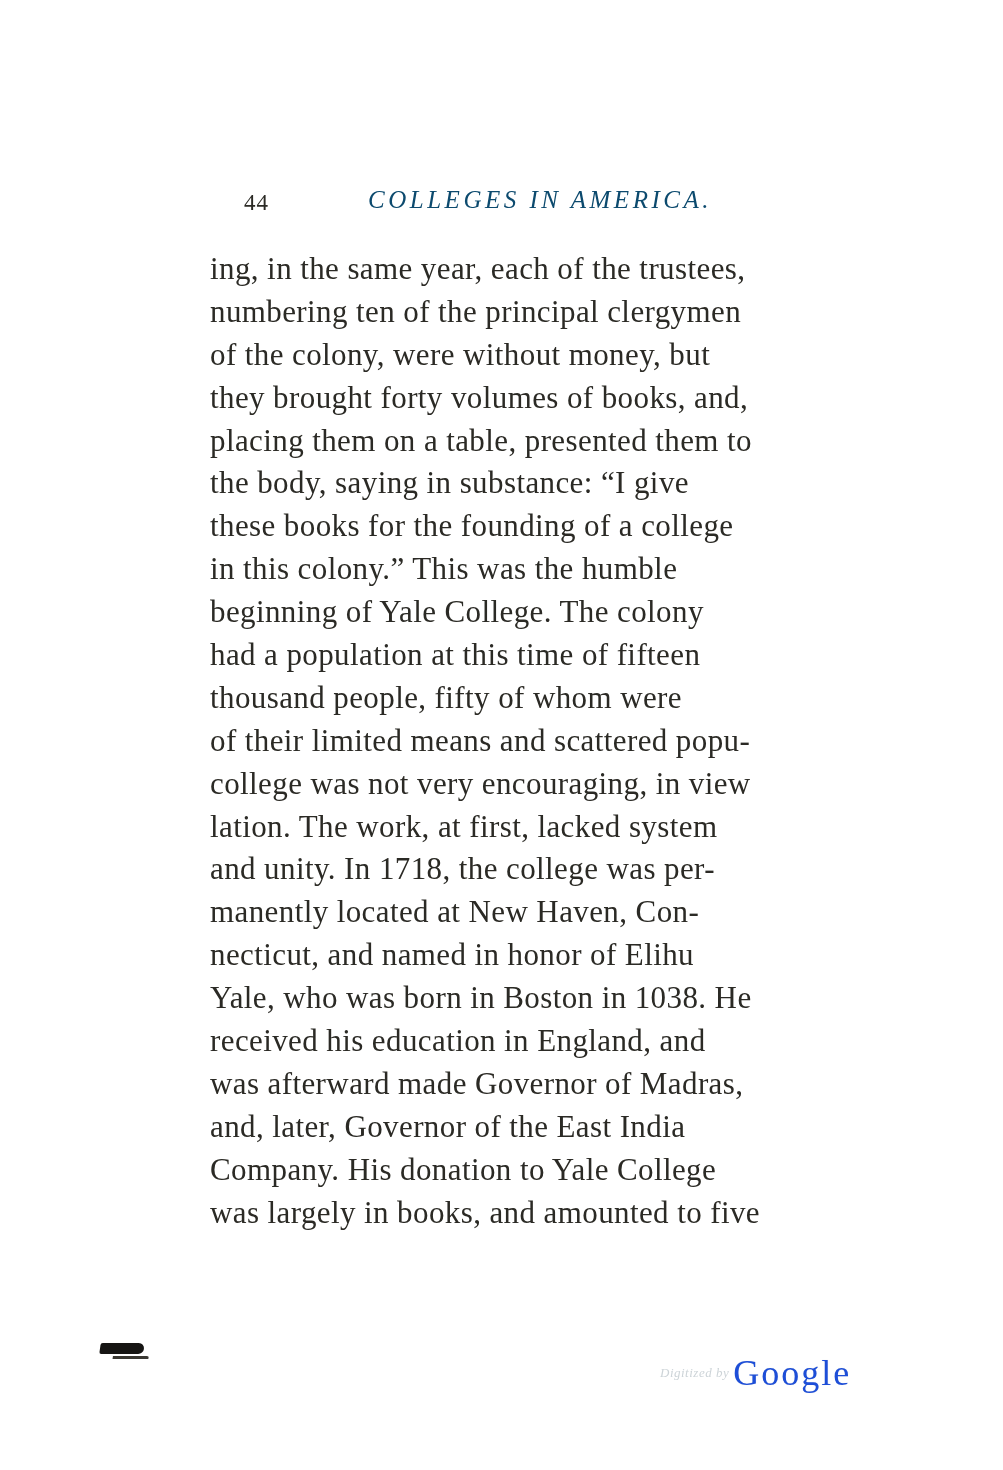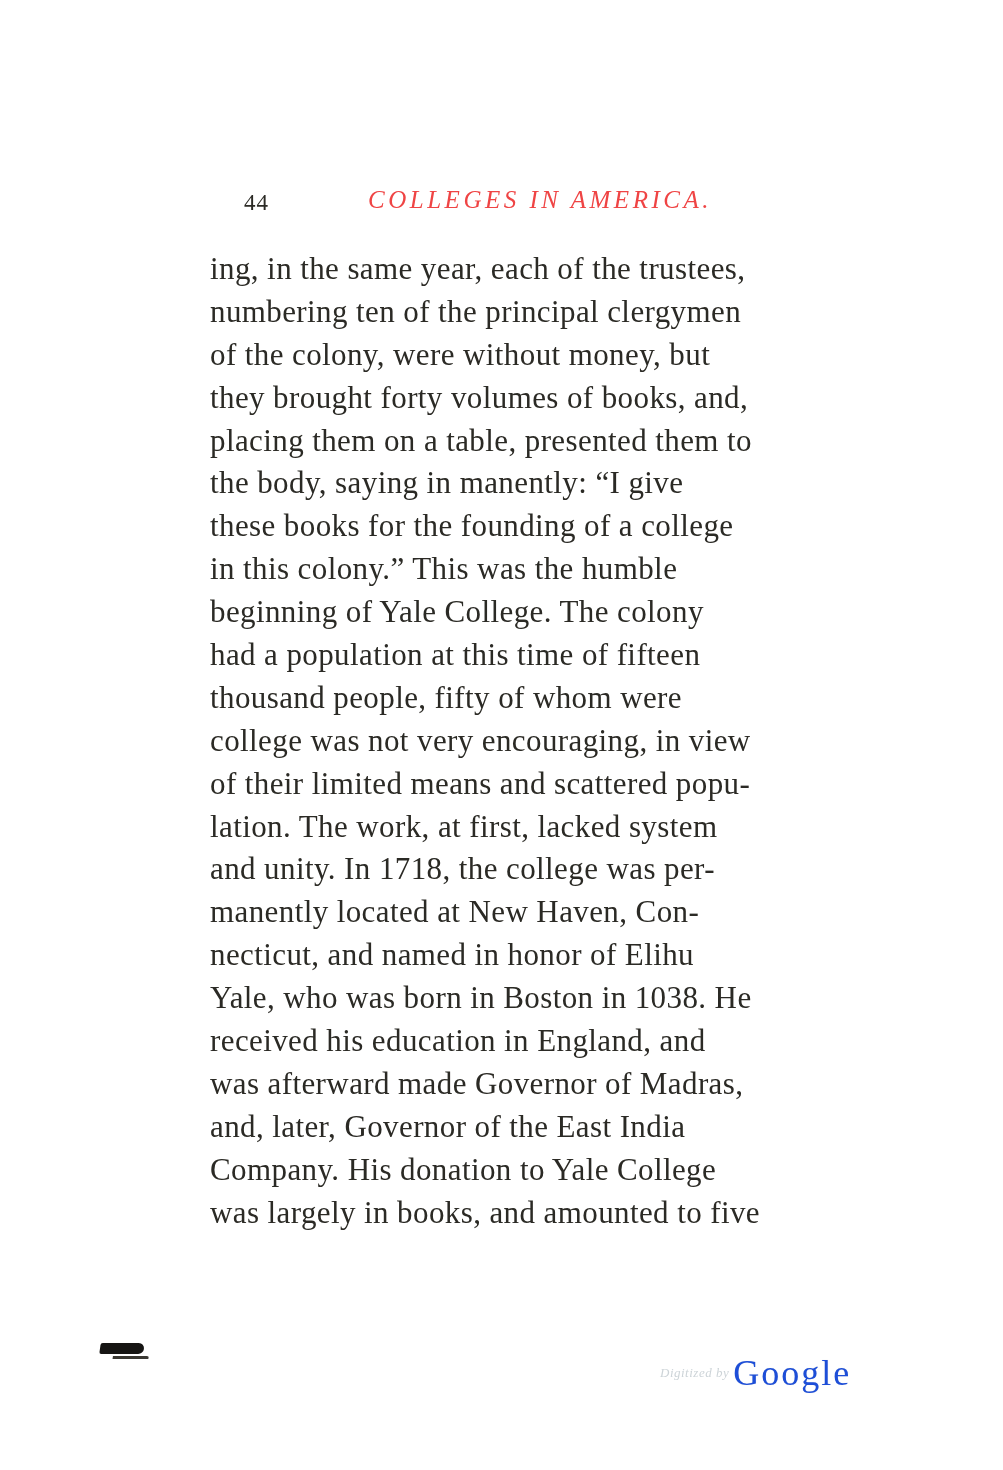--- a/index.html
+++ b/index.html
@@ -34,21 +34,21 @@
   }
   .running-title {
     position: absolute;
     left: 0;
     top: 0;
     width: 100%;
     text-align: center;
     font-size: 25px;
     font-style: italic;
     letter-spacing: 3.5px;
-    color: #ef4444;
+    color: #0c4a6e;
   }
   .body-text {
     position: absolute;
     left: 210px;
     top: 248px;
     width: 592px;
   }
   .line {
     height: 42.9px;
     overflow: hidden;
@@ -112,28 +112,28 @@
     <span class="pagenum">44</span>
     <span class="running-title">COLLEGES IN AMERICA.</span>
   </div>
 
   <div class="body-text" id="body-text">
       <div class="line">ing, in the same year, each of the trustees,</div>
       <div class="line">numbering ten of the principal clergymen</div>
       <div class="line">of the colony, were without money, but</div>
       <div class="line">they brought forty volumes of books, and,</div>
       <div class="line">placing them on a table, presented them to</div>
-      <div class="line">the body, saying in manently: “I give</div>
+      <div class="line">the body, saying in substance: “I give</div>
       <div class="line">these books for the founding of a college</div>
       <div class="line">in this colony.” This was the humble</div>
       <div class="line">beginning of Yale College. The colony</div>
       <div class="line">had a population at this time of fifteen</div>
       <div class="line">thousand people, fifty of whom were</div>
+      <div class="line">of their limited means and scattered popu-</div>
       <div class="line">college was not very encouraging, in view</div>
-      <div class="line">of their limited means and scattered popu-</div>
       <div class="line">lation. The work, at first, lacked system</div>
       <div class="line">and unity. In 1718, the college was per-</div>
       <div class="line">manently located at New Haven, Con-</div>
       <div class="line">necticut, and named in honor of Elihu</div>
       <div class="line">Yale, who was born in Boston in 1038. He</div>
       <div class="line">received his education in England, and</div>
       <div class="line">was afterward made Governor of Madras,</div>
       <div class="line">and, later, Governor of the East India</div>
       <div class="line">Company. His donation to Yale College</div>
       <div class="line">was largely in books, and amounted to five</div>

